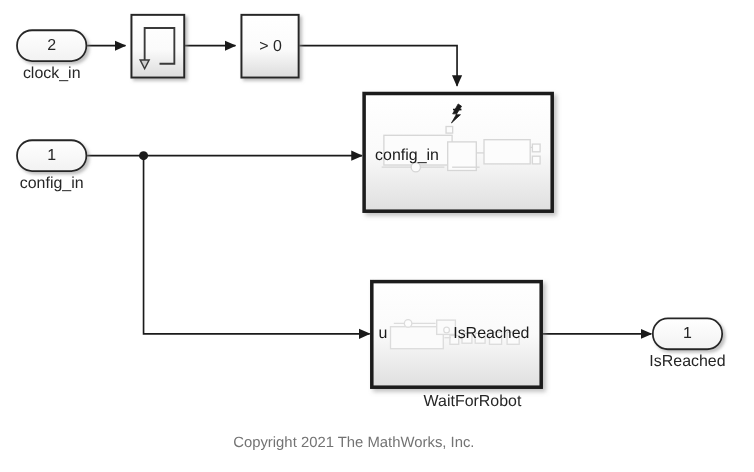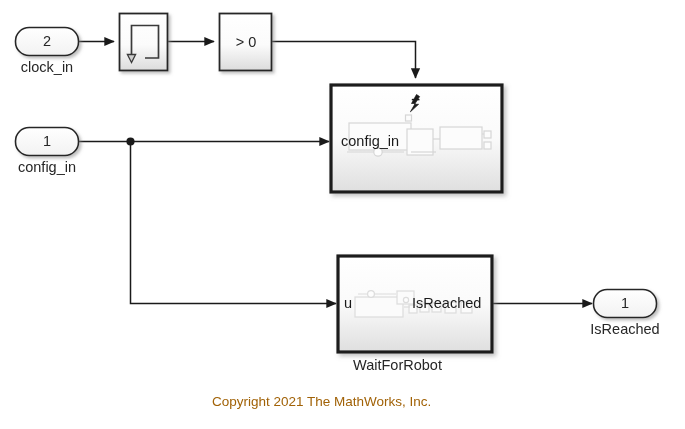--- a/index.html
+++ b/index.html
@@ -39,21 +39,21 @@
     position: absolute;
     color: #262626;
     font-size: 14.5px;
     line-height: 1;
     white-space: nowrap;
     text-align: center;
     font-family: "Liberation Sans", sans-serif;
   }
   .copyright {
     position: absolute;
-    color: #a16207;
+    color: #737373;
     font-size: 13.5px;
     white-space: nowrap;
     font-family: "Liberation Sans", sans-serif;
   }
   .inner-lbl {
     position: absolute;
     color: #1a1a1a;
     font-size: 14.5px;
     line-height: 1;
     white-space: nowrap;
@@ -185,17 +185,17 @@
 
   <div class="port-num" style="left:593px; top:296px; width:64px;">1</div>
   <div class="lbl" style="left:568px; top:322px; width:114px;">IsReached</div>
 
   <div class="lbl" style="left:220px; top:35px; width:52px;">&gt; 0</div>
 
   <div class="inner-lbl" style="left:341px; top:134px;">config_in</div>
 
   <div class="inner-lbl" style="left:344px; top:296px;">u</div>
   <div class="inner-lbl" style="left:412px; top:296px;">IsReached</div>
-  <div class="lbl" style="left:339px; top:358px; width:117px;">WaitForRobot</div>
+  <div class="lbl" style="left:357px; top:358px; width:117px;text-align:right;">WaitForRobot</div>
 
   <div class="copyright" style="left:212px; top:394px;">Copyright 2021 The MathWorks, Inc.</div>
 
 </div>
 
 </body></html>

